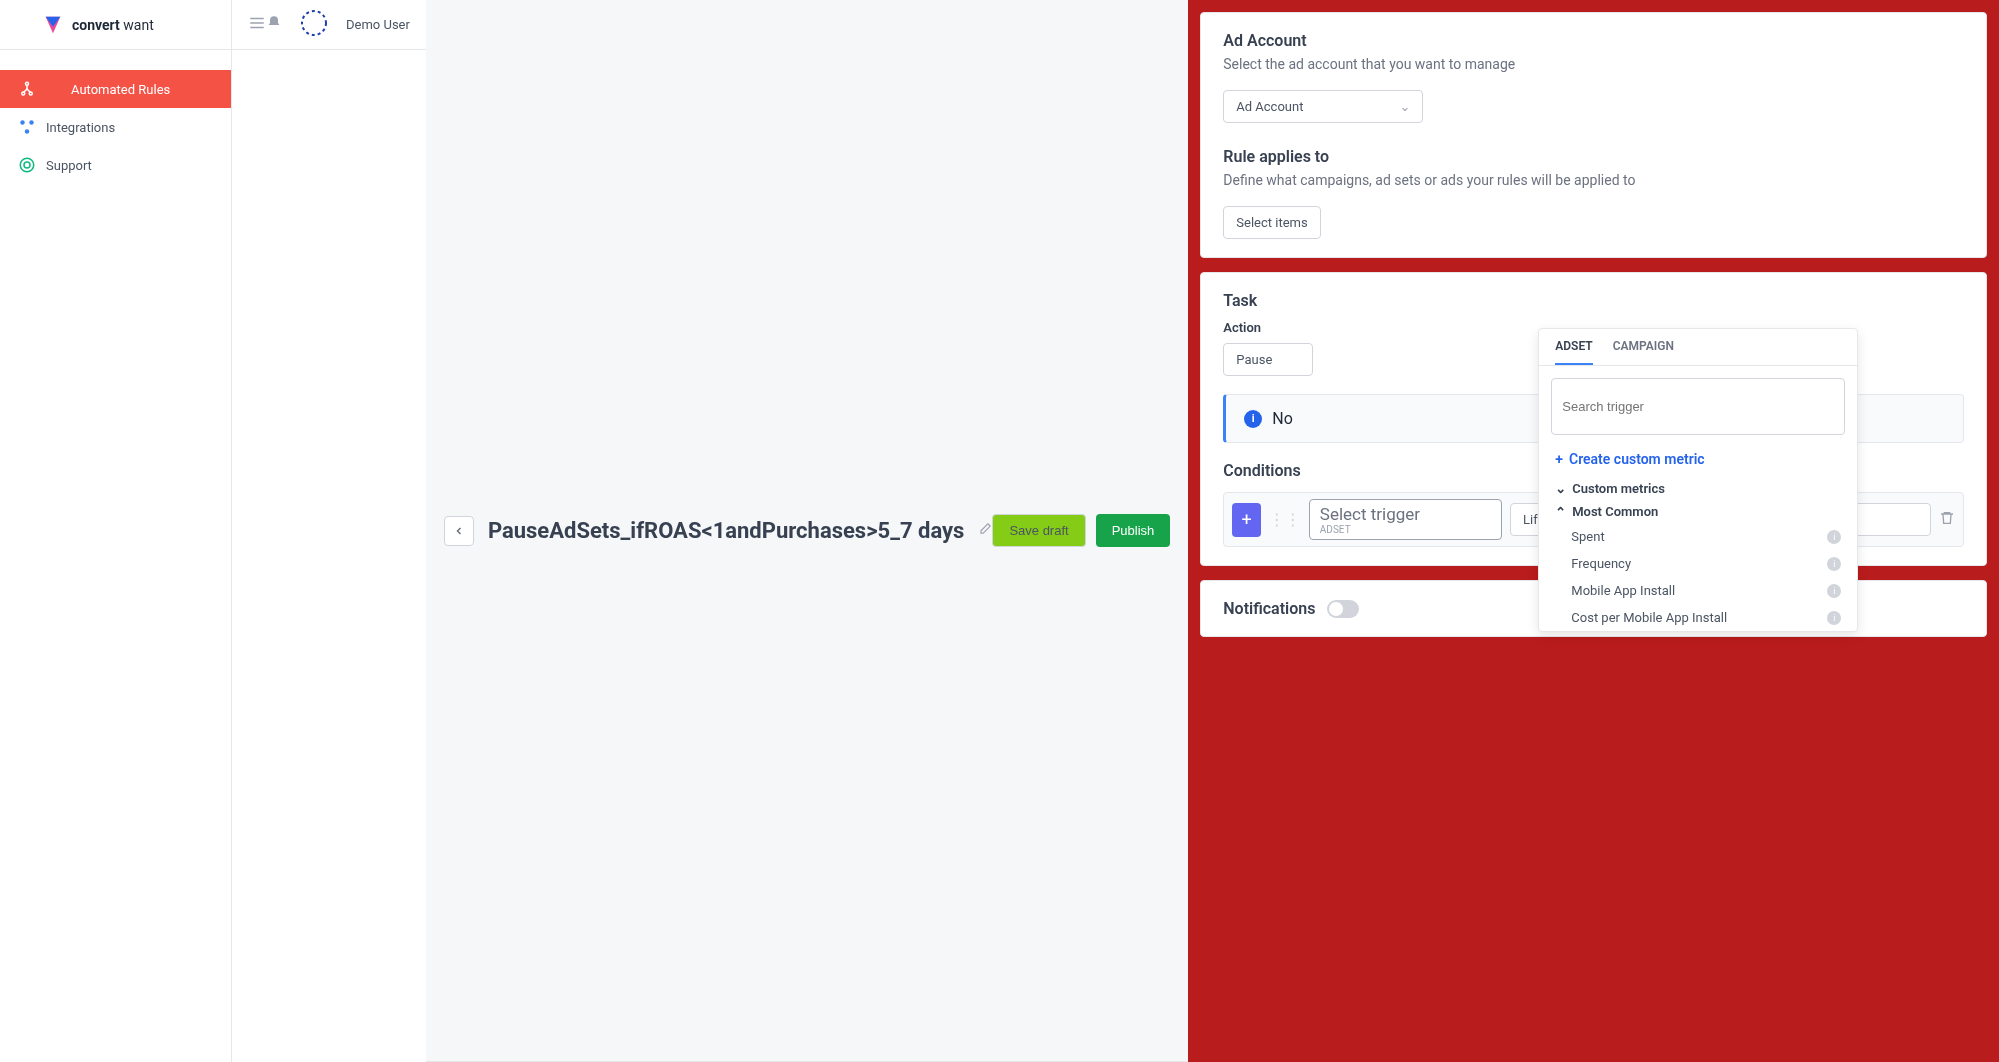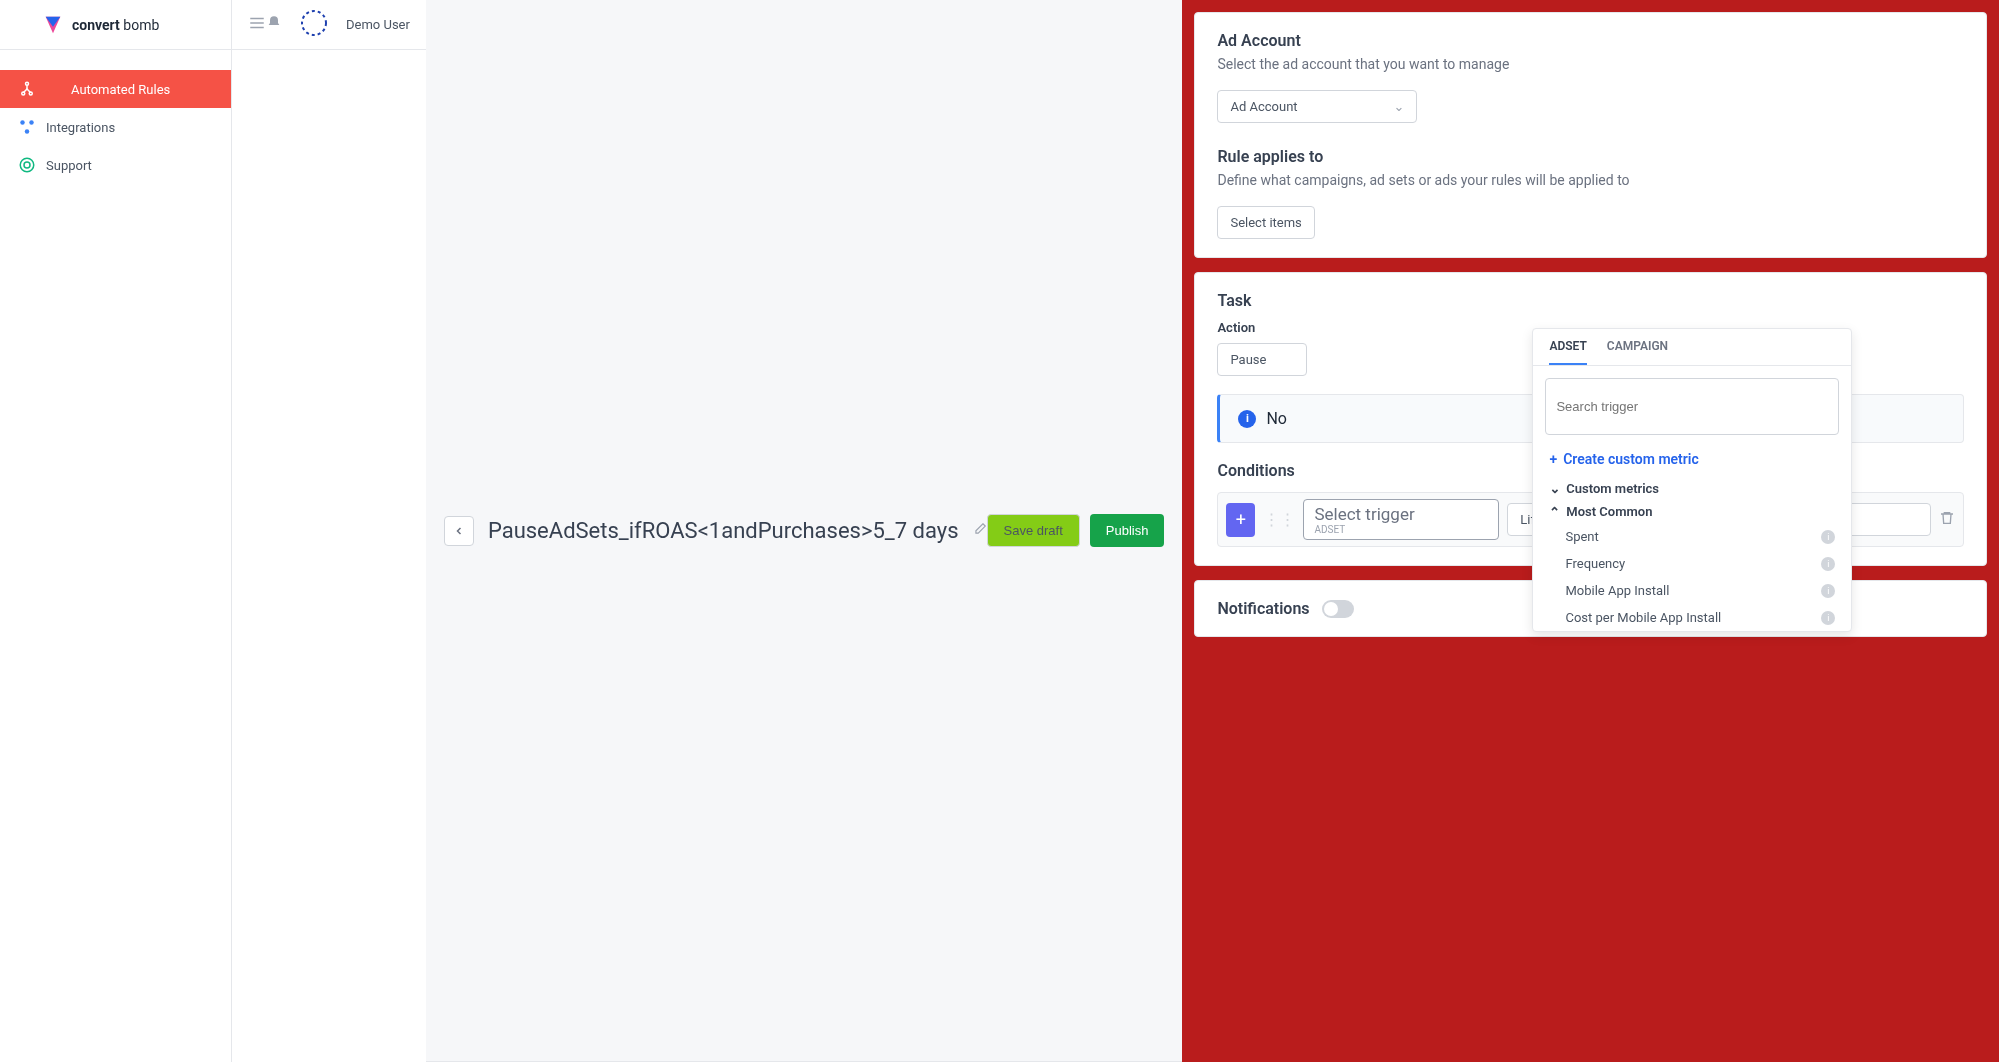--- a/index.html
+++ b/index.html
@@ -26,21 +26,21 @@
 .topbar { height: 50px; display: flex; align-items: center; justify-content: space-between; padding: 0 16px; border-bottom: 1px solid #e5e7eb; }
 .hamburger { color: #9ca3af; cursor: pointer; }
 .topbar-right { display: flex; align-items: center; gap: 18px; }
 .bell { color: #9ca3af; cursor: pointer; }
 .user-name { font-size: 13px; color: #4b5563; }
 
 
 .page-header { background: #f6f7f9; padding: 12px 18px; display: flex; align-items: center; justify-content: space-between; border-bottom: 1px solid #e5e7eb; }
 .page-header-left { display: flex; align-items: center; gap: 14px; }
 .back-btn { width: 30px; height: 30px; border: 1px solid #d1d5db; border-radius: 4px; background: #fff; display: flex; align-items: center; justify-content: center; cursor: pointer; color: #6b7280; }
-.page-title { font-size: 22px; font-weight: 400; color: #374151; }
+.page-title { font-size: 22px; font-weight: 700; color: #374151; }
 .edit-icon { color: #9ca3af; cursor: pointer; }
 .header-actions { display: flex; gap: 10px; }
 .btn { padding: 8px 16px; border-radius: 4px; font-size: 13px; cursor: pointer; border: none; }
 .btn-draft { background: #84cc16; border: 1px solid #d1d5db; color: #4b5563; }
 .btn-publish { background: #16a34a; color: #fff; font-weight: 500; }
 
 
 .content { flex: 1; overflow-y: auto; padding: 12px; background: #b91c1c; }
 .card { background: #fff; border: 1px solid #e5e7eb; border-radius: 4px; padding: 18px 22px; margin-bottom: 14px; }
 .section-title { font-size: 16px; font-weight: 600; color: #374151; margin-bottom: 6px; }
@@ -92,21 +92,21 @@
 
 <div class="app">
   <aside class="sidebar">
     <div class="logo-area">
       <span class="logo-mark">
         <svg viewBox="0 0 24 24">
             <polygon points="4,3 20,3 12,21" fill="#ec4899"></polygon>
             <polygon points="4,3 20,3 12,14" fill="#2563eb"></polygon>
           </svg>
       </span>
-      <span class="logo-text"><span>convert</span><span class="light"> bomb</span></span>
+      <span class="logo-text"><span>convert</span><span class="light"> want</span></span>
     </div>
     <nav class="nav">
       <div class="nav-item active">
         <span class="nav-icon">
             <svg viewBox="0 0 24 24" fill="none" stroke="currentColor" stroke-width="2">
               <circle cx="12" cy="5" r="2"></circle>
               <path d="M12 7v5"></path>
               <path d="M7 17l5-5 5 5"></path>
               <circle cx="7" cy="18" r="2"></circle>
               <circle cx="17" cy="18" r="2"></circle>

